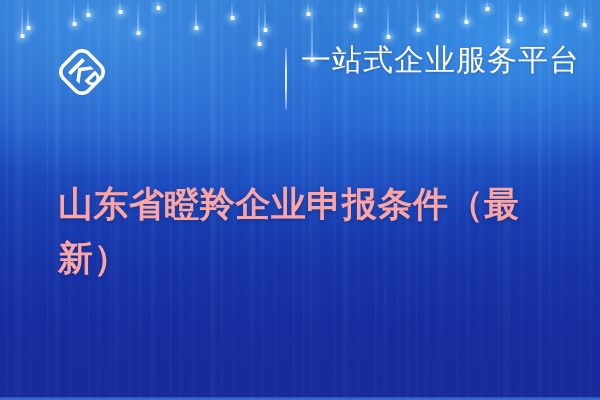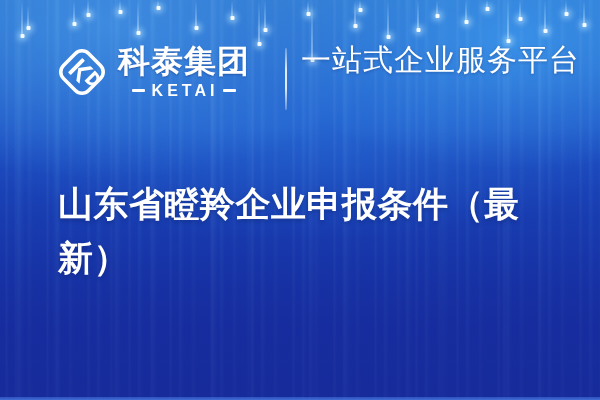--- a/index.html
+++ b/index.html
@@ -228,21 +228,21 @@
 
   
   .title {
     position: absolute;
     left: 58px;
     top: 155px;
     width: 505px;
     font-family: "DejaVu Sans", "Liberation Sans", sans-serif;
     font-size: 35px;
     font-weight: 700;
-    color: #ffffff;
+    color: #fca5a5;
     line-height: 1.52;
     letter-spacing: 0.5px;
     word-break: break-all;
     text-shadow: 0 2px 4px rgba(8,26,88,0.35);
   }
 </style>
 </head>
 <body>
 
 <div class="banner">
@@ -366,28 +366,20 @@
         </g>
         <g transform="rotate(45 32 32)" fill="#ffffff">
 
           <rect x="20.5" y="20" width="4.6" height="24" rx="1"></rect>
           <polygon points="25.6,31.8 34.4,20 39.6,20 30.6,32 39.9,44 34.5,44"></polygon>
 
           <path d="M41.5 20 h4.4 a8.6 8.6 0 0 1 0 17.2 h-4.4 z
                    M45.6 23.6 h0.2 a5 5 0 0 1 0 10 h-0.2 z" fill-rule="evenodd"></path>
         </g>
       </svg>
-      <div class="logo-words">
-        <div class="logo-cn">科泰集团</div>
-        <div class="logo-en-row">
-          <span class="logo-dash"></span>
-          <span class="logo-en">KETAI</span>
-          <span class="logo-dash"></span>
-        </div>
-      </div>
     </div>
 
     <div class="divider"></div>
 
     <div class="slogan-block">
       <div class="slogan-main">一站式企业服务平台</div>
     </div>
 
   </div>
 

